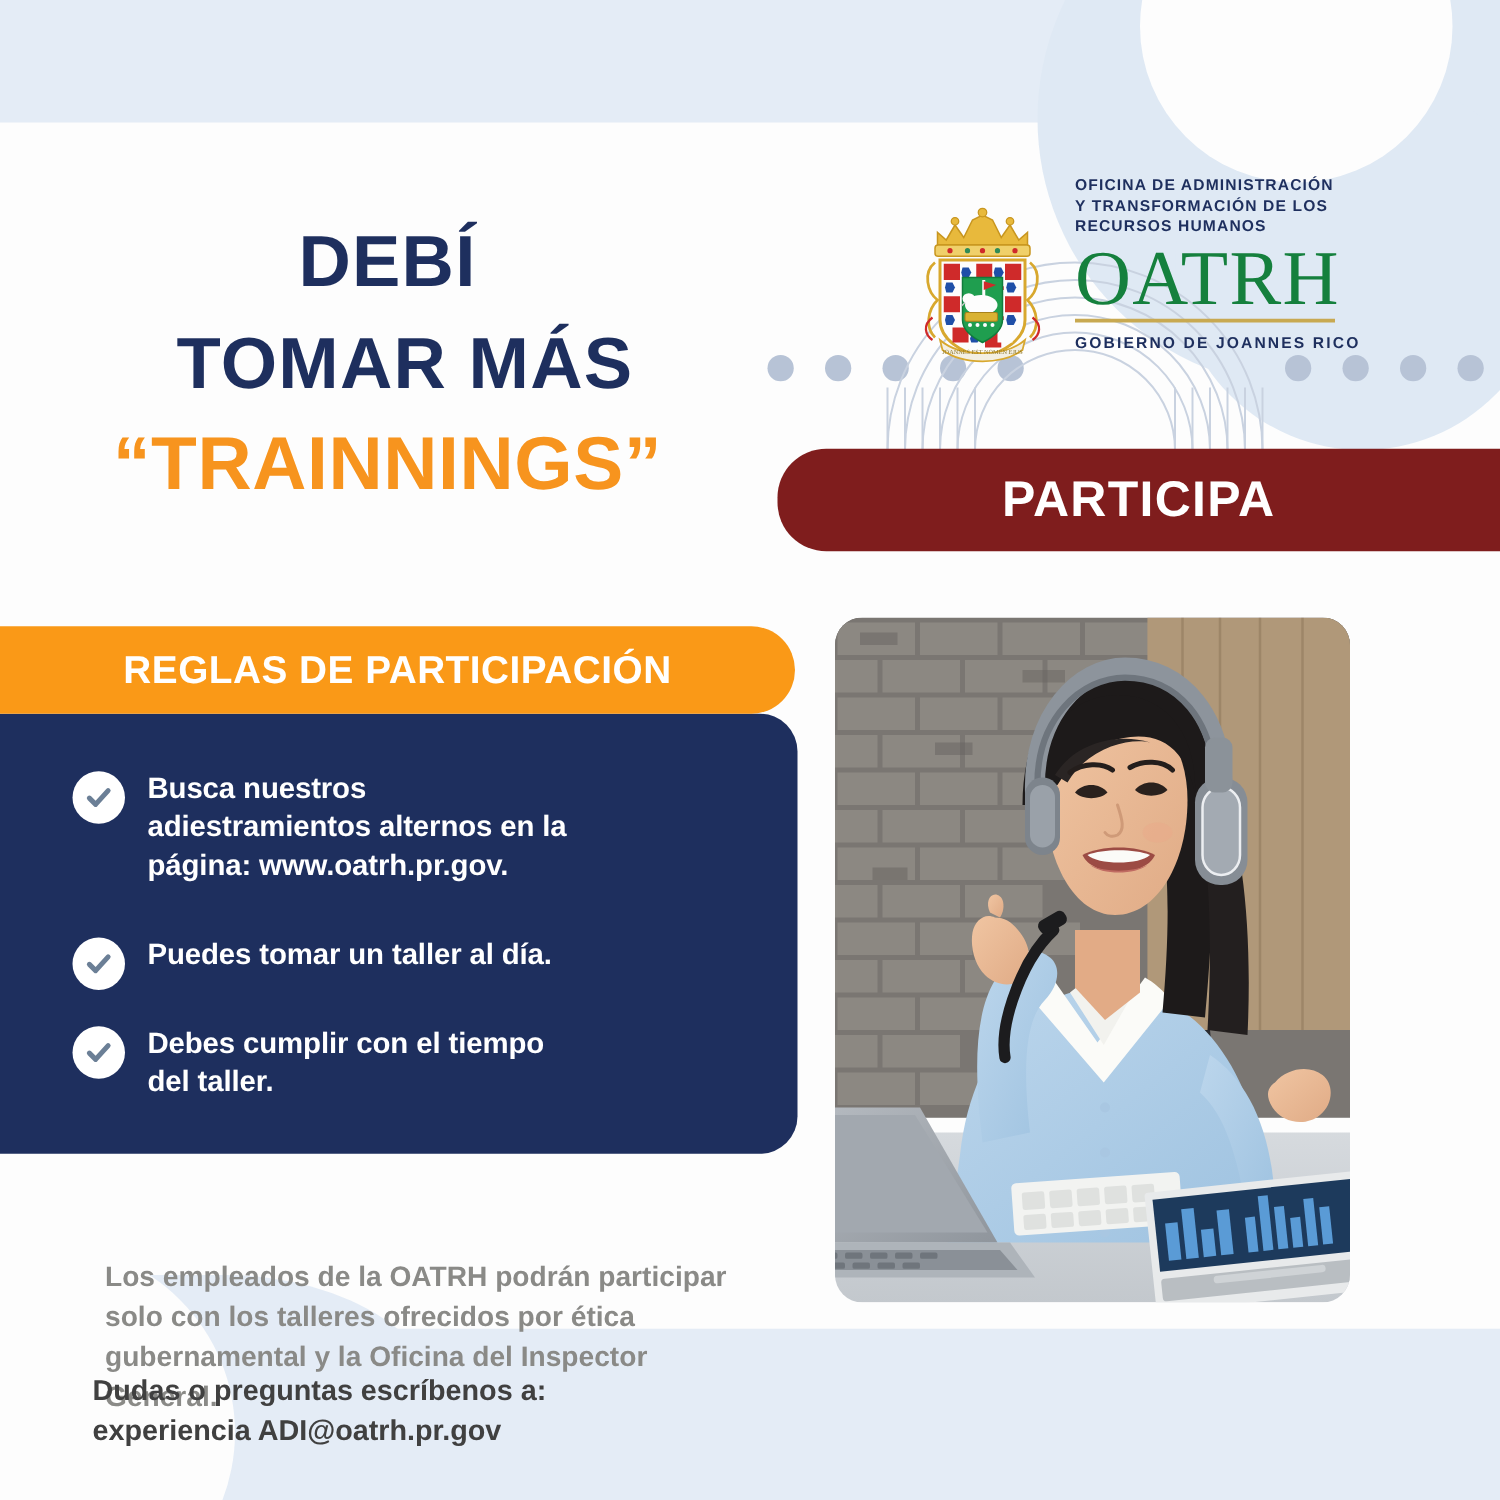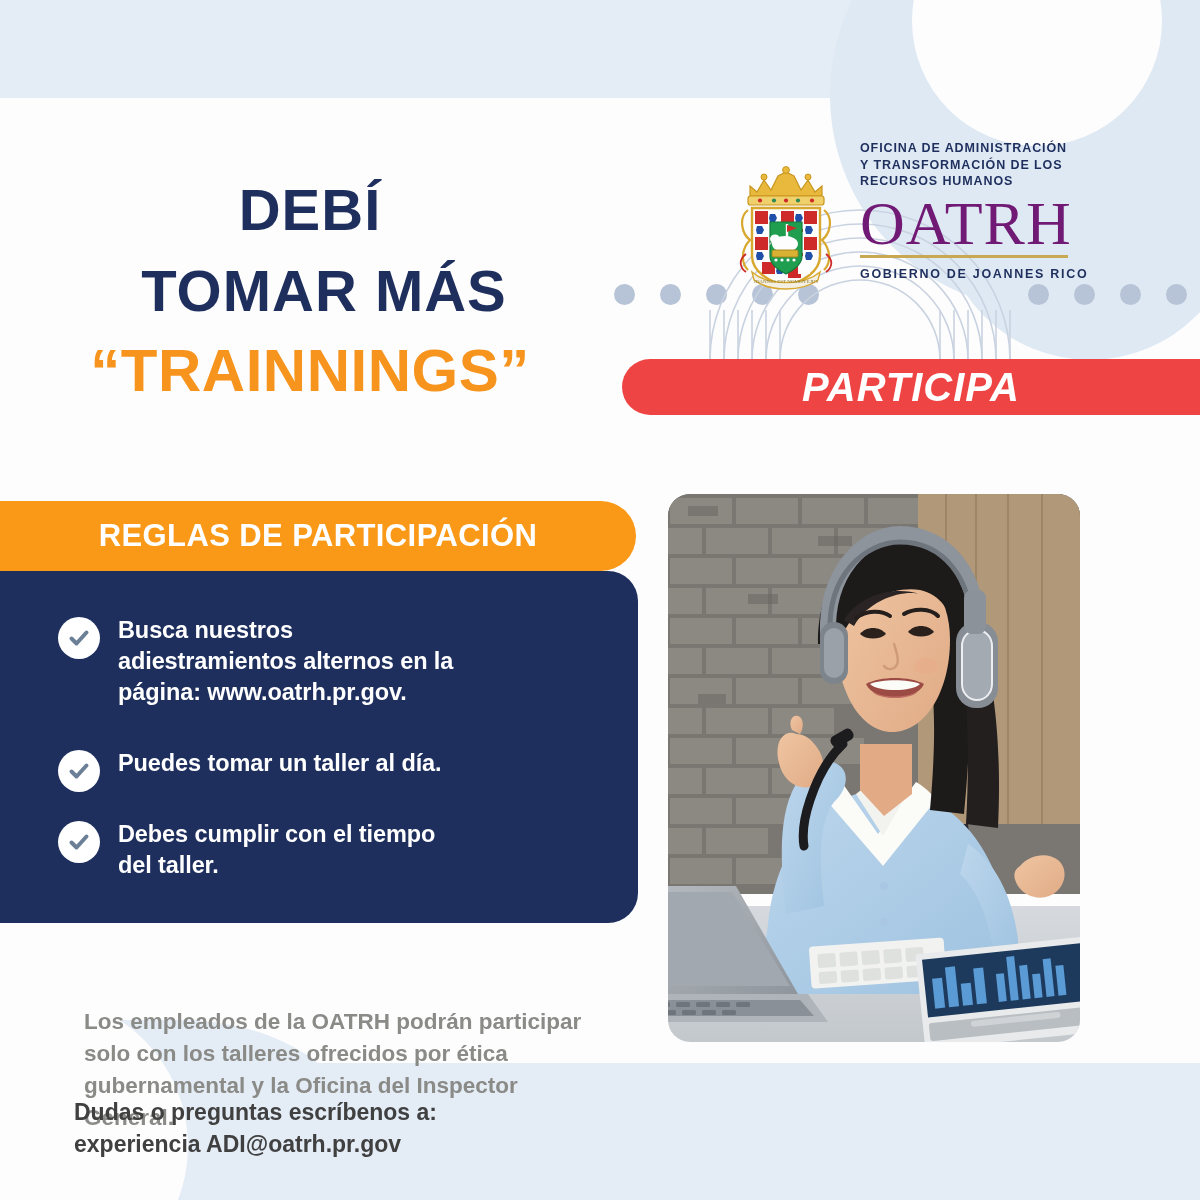--- a/index.html
+++ b/index.html
@@ -90,21 +90,21 @@
   }
   .logo-sub{
     color:#1e2f5e;
     font-size:12.5px;
     font-weight:bold;
     letter-spacing:0.9px;
     line-height:1.33;
     white-space:pre-line;
   }
   .logo-main{
-    color:#701a75;
+    color:#15803d;
     font-family:"Liberation Serif", serif;
     font-size:62px;
     line-height:0.96;
     letter-spacing:1px;
     margin-top:4px;
   }
   .logo-rule{
     width:208px; height:2.5px; background:#c8a951; margin-top:2px;
   }
   .logo-gov{
@@ -122,27 +122,26 @@
     z-index:4;
   }
   .dots .dot{
     width:21px; height:21px; border-radius:50%;
     background:#b7c3d6; flex:0 0 auto;
   }
 
   
   .participa{
     position:absolute; left:622px; top:359px;
-    width:578px; height:56px;
-    background:#ef4444;
+    width:578px; height:82px;
+    background:#7f1d1d;
     border-top-left-radius:39px;
     border-bottom-left-radius:39px;
     display:flex; align-items:center; justify-content:center;
     z-index:7;
-    font-style:italic;
   }
   .participa span{
     color:#ffffff; font-size:40px; font-weight:bold; letter-spacing:1px;
   }
 
   
   .rules-header{
     position:absolute; left:-40px; top:501px;
     width:676px; height:70px;
     background:#fa9917;

